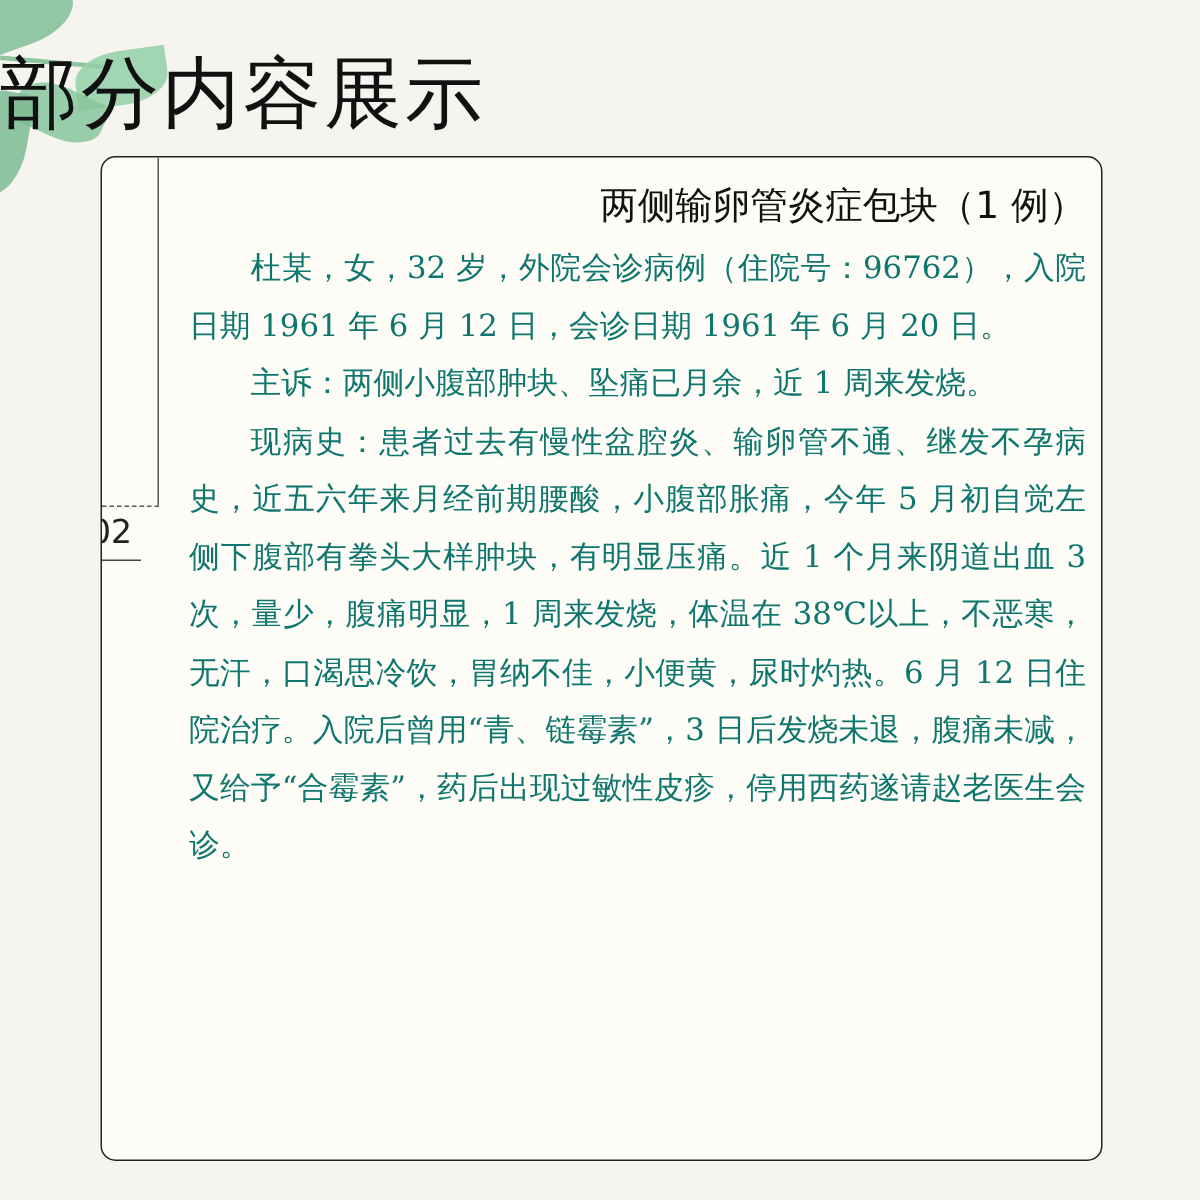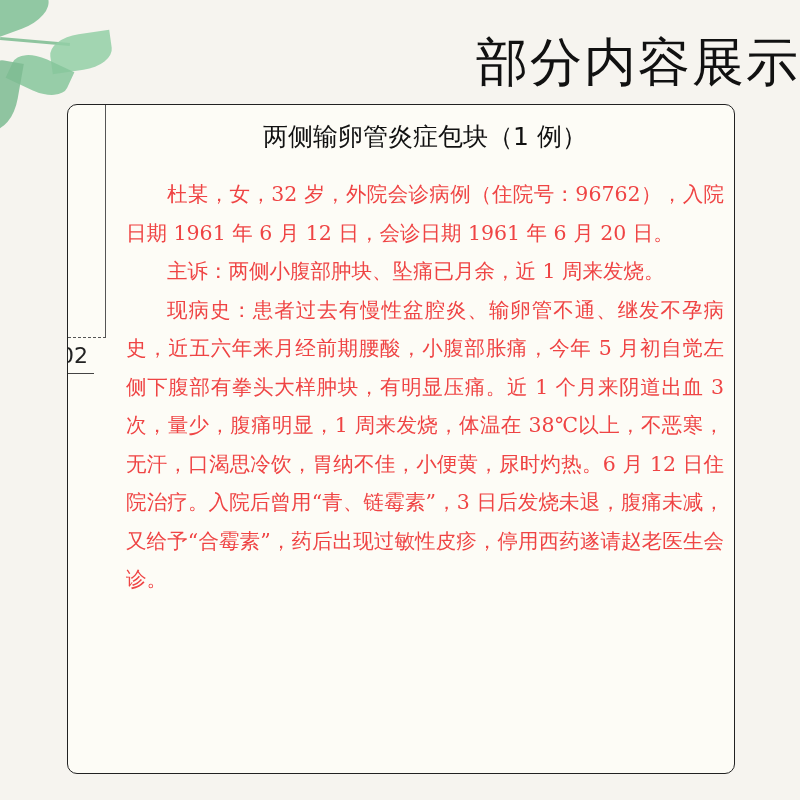--- a/index.html
+++ b/index.html
@@ -8,38 +8,38 @@
     background:#f6f4ef;
     font-family: "DejaVu Serif", serif;
   }
   .leaf { position:absolute; background:#8cc9a0; opacity:0.85; border-radius:50% 0 50% 0; }
   .leaf.l1 { left:-20px; top:-10px; width:70px; height:40px; transform:rotate(-20deg); background:#7fbf95; }
   .leaf.l2 { left:50px; top:34px; width:62px; height:36px; transform:rotate(-8deg); background:#93cfa6; }
   .leaf.l3 { left:10px; top:58px; width:60px; height:34px; transform:rotate(25deg); background:#86c69b; }
   .leaf.l4 { left:-22px; top:60px; width:40px; height:70px; transform:rotate(10deg); background:#7dbb92; }
   .stem { position:absolute; left:0; top:40px; width:70px; height:3px; background:#8ec49e; transform:rotate(5deg); }
   .page-heading {
-    position:absolute; left:0; right:0; top:28px; text-align:right;
+    position:absolute; left:0; right:0; top:28px; text-align:left;
     font-family: "DejaVu Sans", sans-serif; font-size:52px; font-weight:500;
     color:#111; letter-spacing:2px;
   }
   .card {
     position:absolute; left:67px; top:104px; width:666px; height:668px;
     background:#fdfcf6; border:1.5px solid #222; border-radius:10px; overflow:hidden;
   }
   .margin-rule { position:absolute; left:37px; top:0; width:1px; height:232px; background:#555; }
   .margin-dash { position:absolute; left:0; top:232px; width:38px; border-top:1.5px dashed #555; }
   .page-num { position:absolute; left:-8px; top:238px; font-family:"DejaVu Sans", sans-serif; font-size:22px; color:#222; }
   .page-num-rule { position:absolute; left:0; top:268px; width:26px; height:1px; background:#444; }
   .content { position:absolute; left:58px; right:10px; top:10px; }
   .article-title {
-    text-align:center; font-family:"DejaVu Sans", sans-serif; font-size:25px;
-    color:#111; height:44px; line-height:44px; margin-bottom:16px;
+    text-align:right; font-family:"DejaVu Sans", sans-serif; font-size:25px;
+    color:#111; height:44px; line-height:44px; margin-bottom:0;
   }
-  .para { font-size:20.5px; line-height:38.5px; color:#ef4444; text-align:justify; margin:0; }
+  .para { font-size:20.5px; line-height:38.5px; color:#0f766e; text-align:justify; margin:0; }
   .para.indent { text-indent:2em; }
 </style>
 </head>
 <body>
 
 <div>
   <div class="stem"></div>
   <div class="leaf l1"></div>
   <div class="leaf l2"></div>
   <div class="leaf l3"></div>

